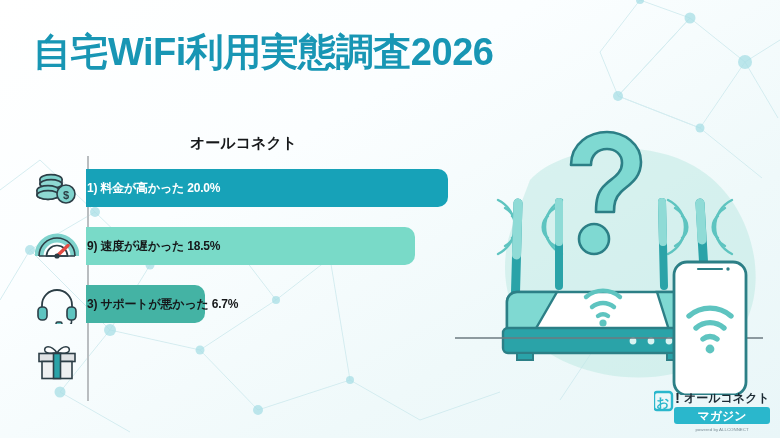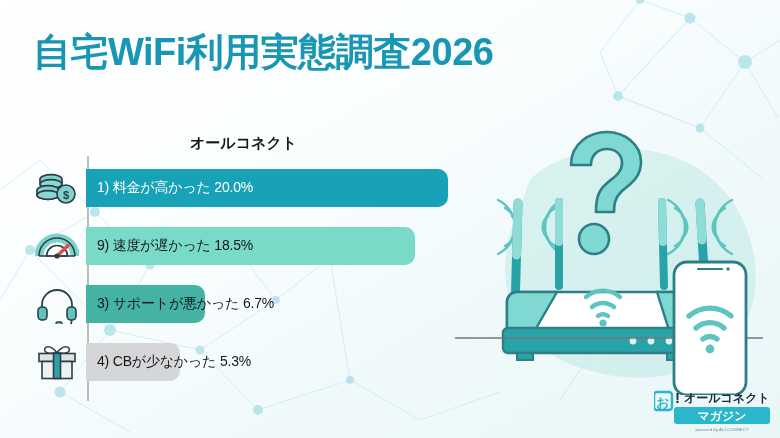--- a/index.html
+++ b/index.html
@@ -37,22 +37,22 @@
   .axis{position:absolute;left:87px;top:22px;width:2px;height:245px;background:#b9bdc0;}
 
   .row{position:absolute;left:28px;height:44px;display:flex;align-items:center;}
   .icon-cell{width:58px;height:44px;display:flex;align-items:center;justify-content:center;flex:0 0 58px;}
   .bar-wrap{position:relative;height:44px;flex:1;display:flex;align-items:center;}
   .bar{
     position:absolute;left:0;top:3px;height:38px;
     border-radius:0 10px 10px 0;
   }
   .bar-label{
-    position:relative;z-index:2;padding-left:11px;
-    font-size:14px;font-weight:normal;white-space:nowrap;letter-spacing:-.2px;
+    position:relative;z-index:2;padding-left:1px;
+    font-size:12px;font-weight:bold;white-space:nowrap;letter-spacing:-.2px;
   }
 
   
   .illus{position:absolute;left:455px;top:120px;width:330px;height:275px;z-index:4;}
 
   
   .logo{position:absolute;right:8px;bottom:4px;z-index:8;width:118px;height:48px;}
 </style>
 </head>
 <body>
@@ -163,24 +163,20 @@
         <svg width="44" height="42" viewBox="0 0 44 42">
           <g stroke="#2c3e46" stroke-width="1.6" fill="none">
             <path d="M22 12c-6-9-14-7-12-2 1.5 3.5 8 2 12 2z" fill="#ffffff"></path>
             <path d="M22 12c6-9 14-7 12-2-1.5 3.5-8 2-12 2z" fill="#ffffff"></path>
             <rect x="4" y="12.5" width="36" height="8" fill="#dfe2e4"></rect>
             <rect x="7" y="20.5" width="30" height="17" fill="#eef0f1"></rect>
             <rect x="18.5" y="12.5" width="7" height="25" fill="#2aa3a8"></rect>
           </g>
         </svg>
       </div>
-      <div class="bar-wrap">
-        <div class="bar" style="width:94px;background:#d4d6d8;"></div>
-        <div class="bar-label" style="color:#16181a;">4) CBが少なかった 5.3%</div>
-      </div>
     </div>
   </div>
 
   <svg class="illus" viewBox="0 0 330 275">
     <g fill="none" stroke="#2c7f86" stroke-width="2.4" stroke-linecap="round">
 
       <g stroke="#5ec4c0">
         <path d="M57 96 a14 14 0 0 1 0 22"></path>
         <path d="M50 88 a22 22 0 0 1 0 38"></path>
         <path d="M43 80 a30 30 0 0 1 0 54"></path>

